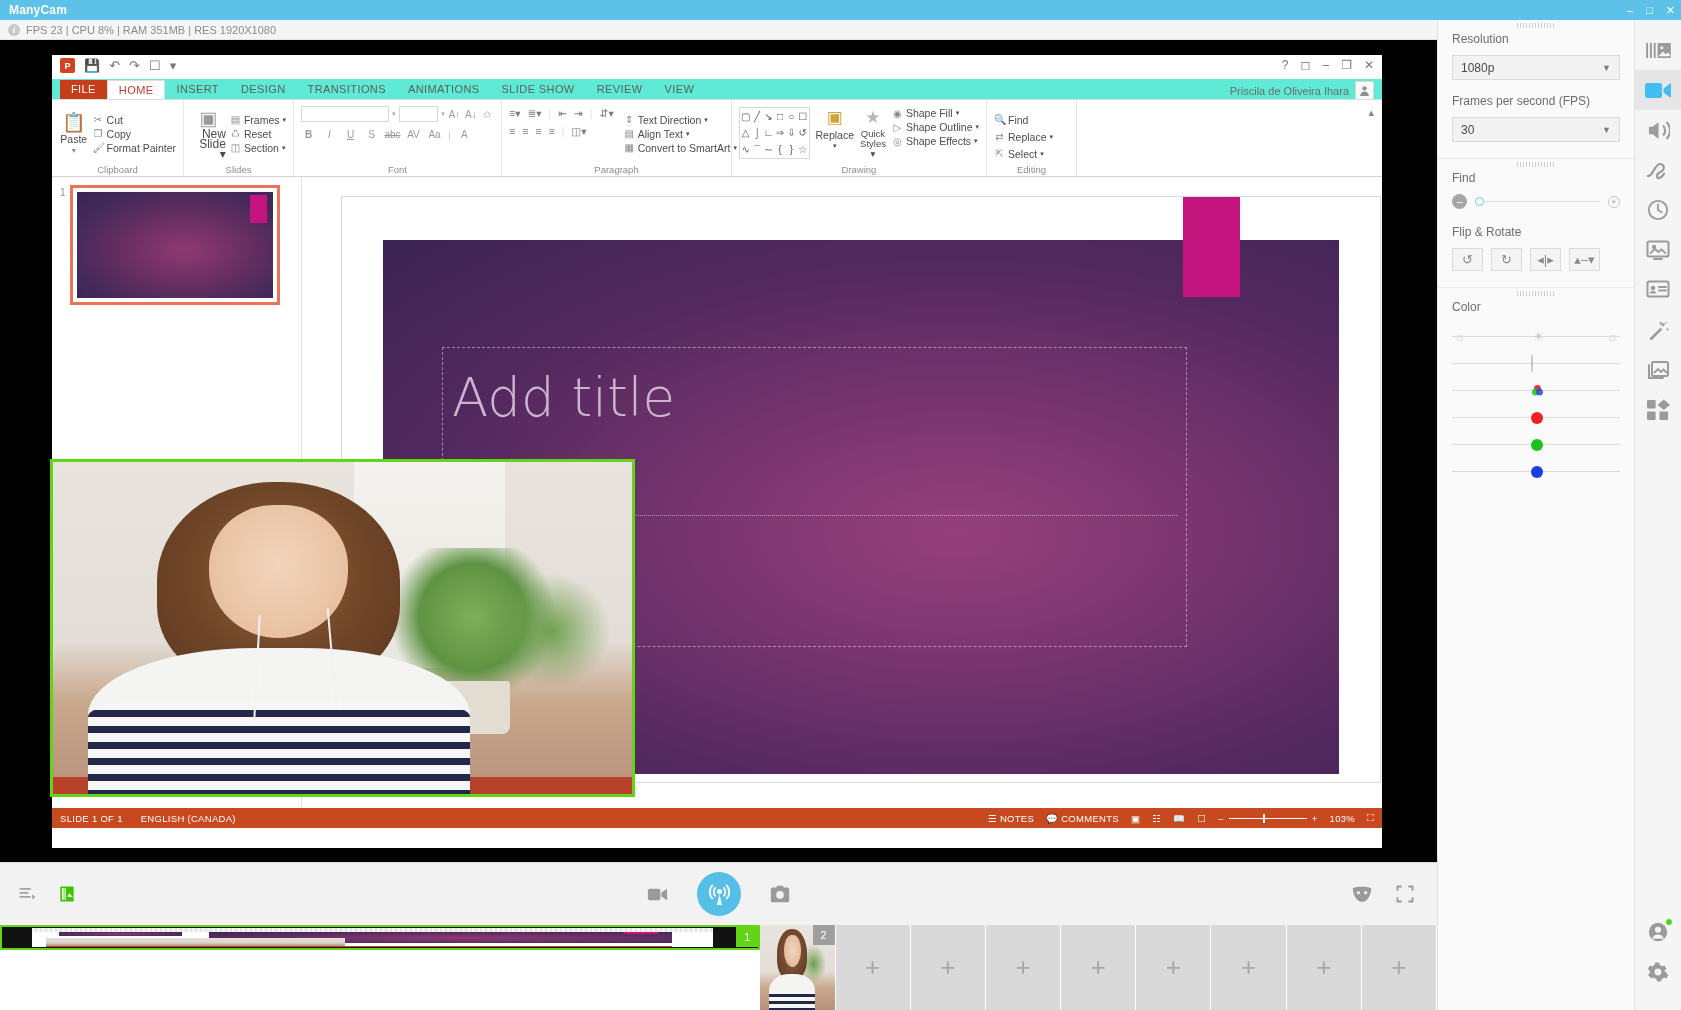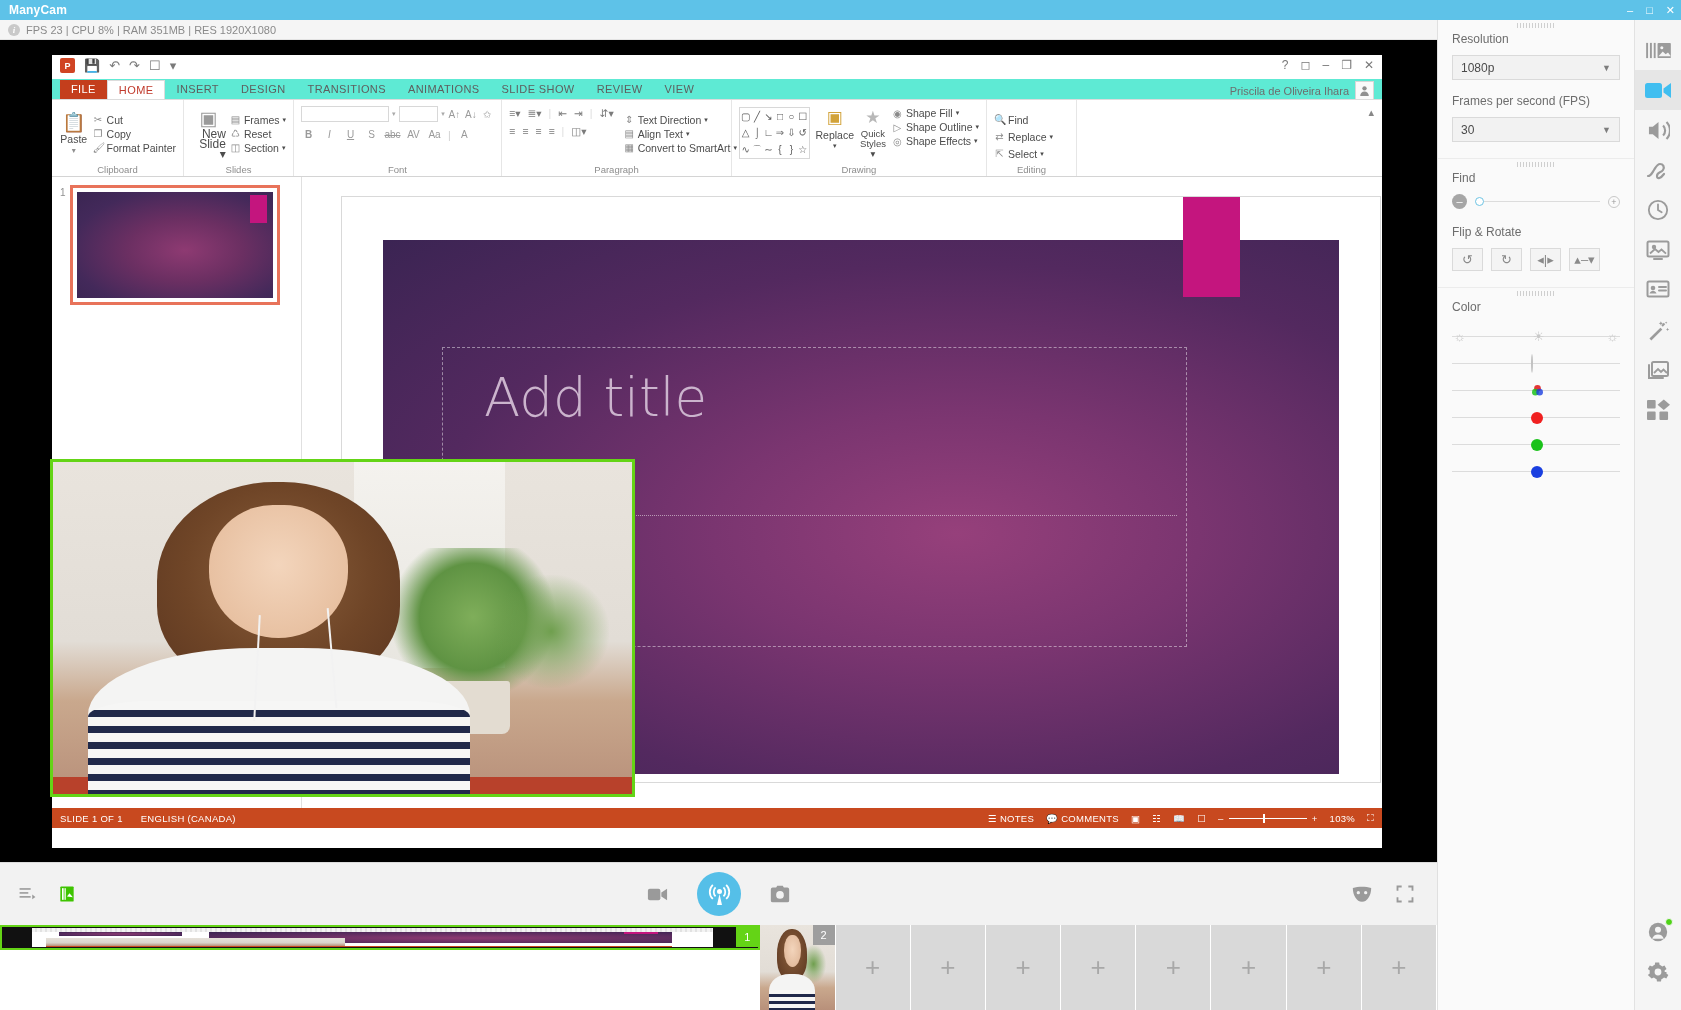--- a/index.html
+++ b/index.html
@@ -90,21 +90,21 @@
 
   #slide-area { flex:1; position:relative; background:#fff; }
   #slide-canvas { position:absolute; left:40px; top:20px; width:1038px; height:585px;
     background:#fff; box-shadow:0 0 0 1px #d9d9d9; }
   #slide-bg { position:absolute; left:41px; top:43px; right:41px; bottom:8px;
     background:radial-gradient(ellipse at 60% 55%, #96407b 0%, #7a3570 30%, #53295f 65%, #3b2453 100%); }
   #slide-pink { position:absolute; left:841px; top:0px; width:57px; height:100px; background:#c4157e; }
   #title-ph { position:absolute; left:100px; top:150px; width:745px; height:300px;
     border:1px dashed rgba(255,255,255,.45); }
   #title-text-ph { position:absolute; left:110px; top:170px; font-size:53px; color:#cbb4cd;
-    font-family:"DejaVu Sans", sans-serif; font-weight:300;margin-left:32px; }
+    font-family:"DejaVu Sans", sans-serif; font-weight:300; }
   #sub-line { position:absolute; left:120px; top:318px; width:715px; border-top:1px dotted rgba(255,255,255,.5); }
 
   #ppt-status { position:absolute; left:0; bottom:0; width:100%; height:20px;
     background:#c8491f; color:#fff; font-size:9.5px; display:flex; align-items:center;
     padding:0 8px; letter-spacing:.3px; }
   .st-left { display:flex; gap:18px; }
   .st-right { margin-left:auto; display:flex; align-items:center; gap:12px; }
   .zoom-slider { display:flex; align-items:center; gap:5px; }
   .zs-track { width:78px; height:1px; background:#fff; position:relative; }
   .zs-knob { position:absolute; left:44%; top:-4px; width:2px; height:9px; background:#fff; }

